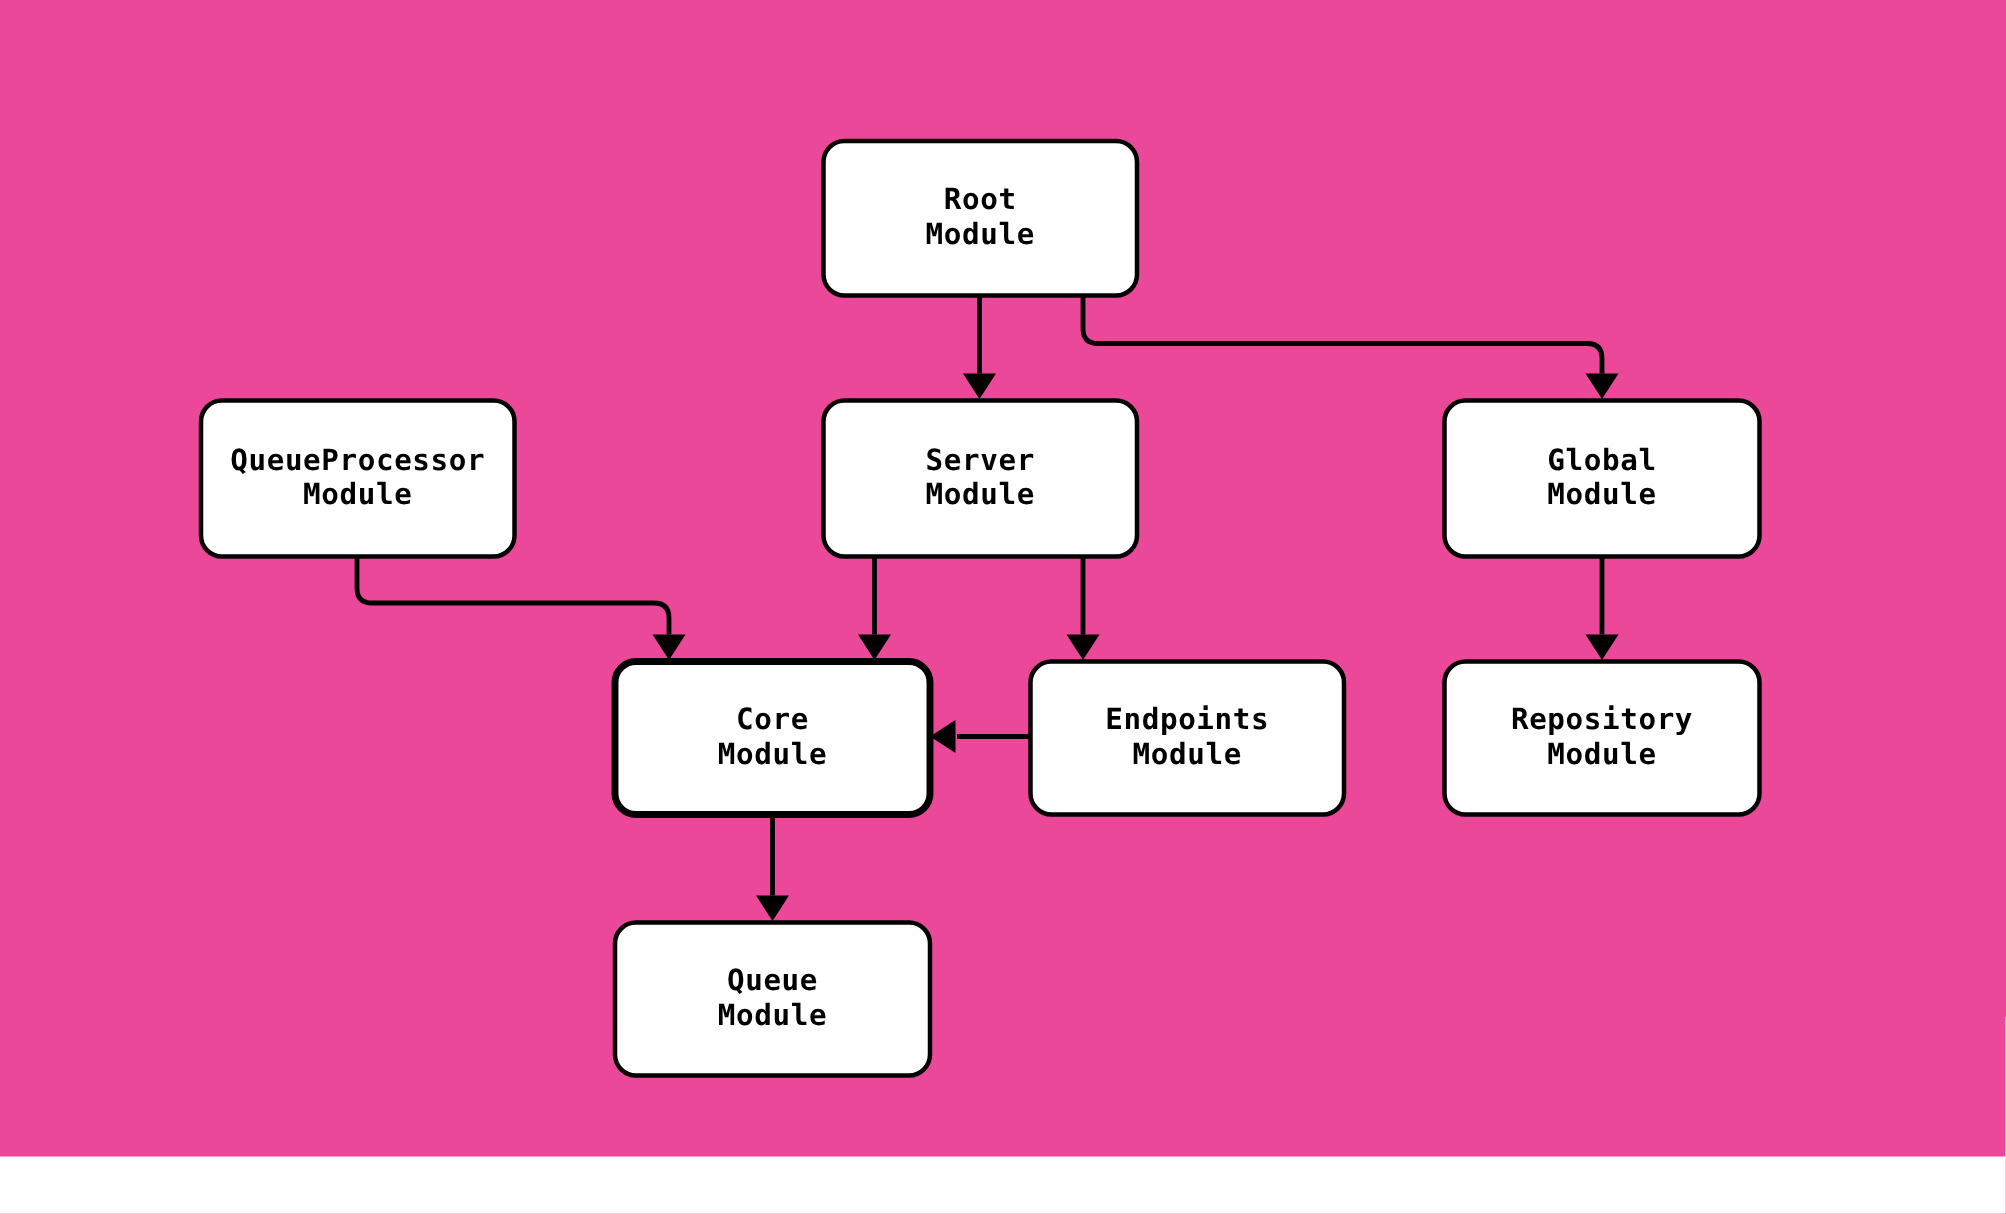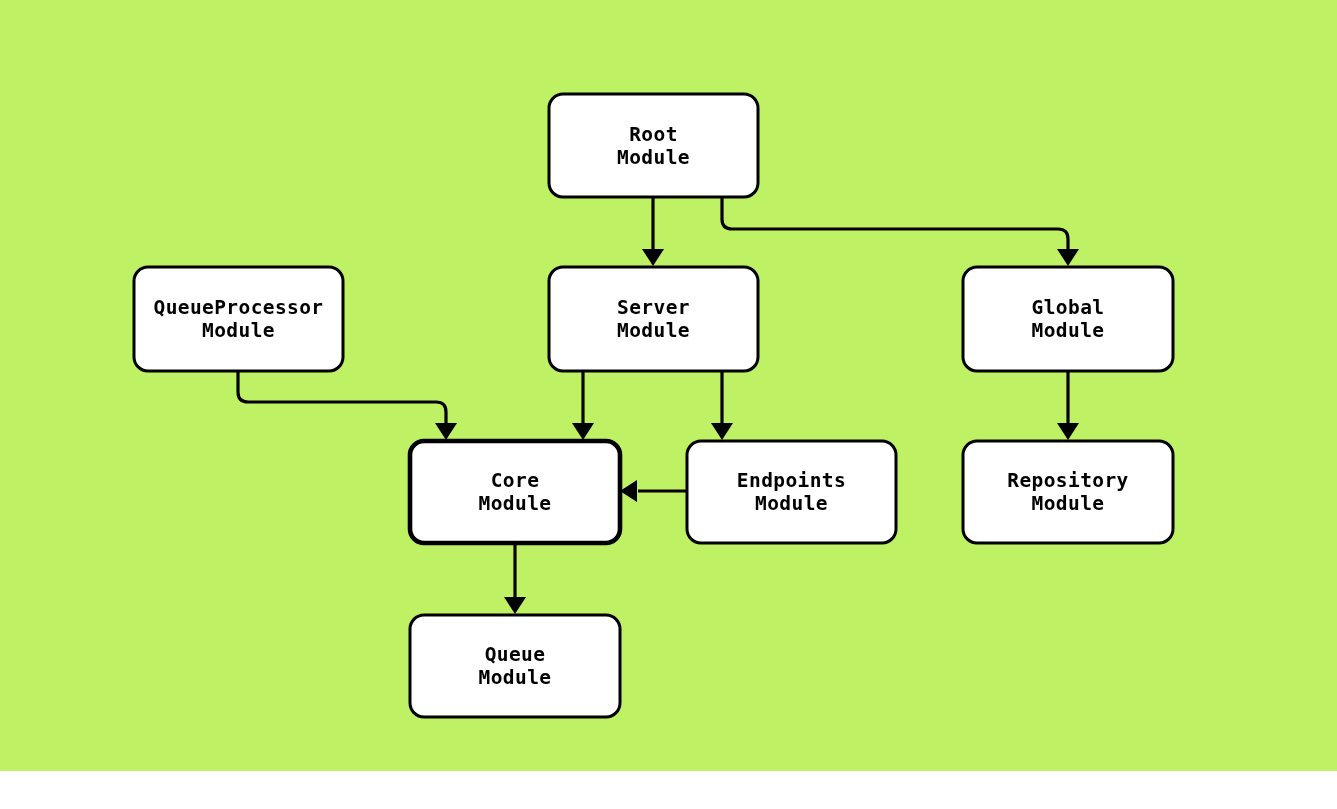--- a/index.html
+++ b/index.html
@@ -11,21 +11,21 @@
   body {
     width: 1337px;
     height: 809px;
     overflow: hidden;
     font-family: "DejaVu Sans Mono", "Liberation Mono", monospace;
   }
   #diagram-root {
     position: relative;
     width: 1337px;
     height: 771px;
-    background: #bef264;
+    background: #ec4899;
   }
   svg#graph-canvas {
     position: absolute;
     left: 0;
     top: 0;
     width: 1337px;
     height: 809px;
     display: block;
   }
   .node-rect {

